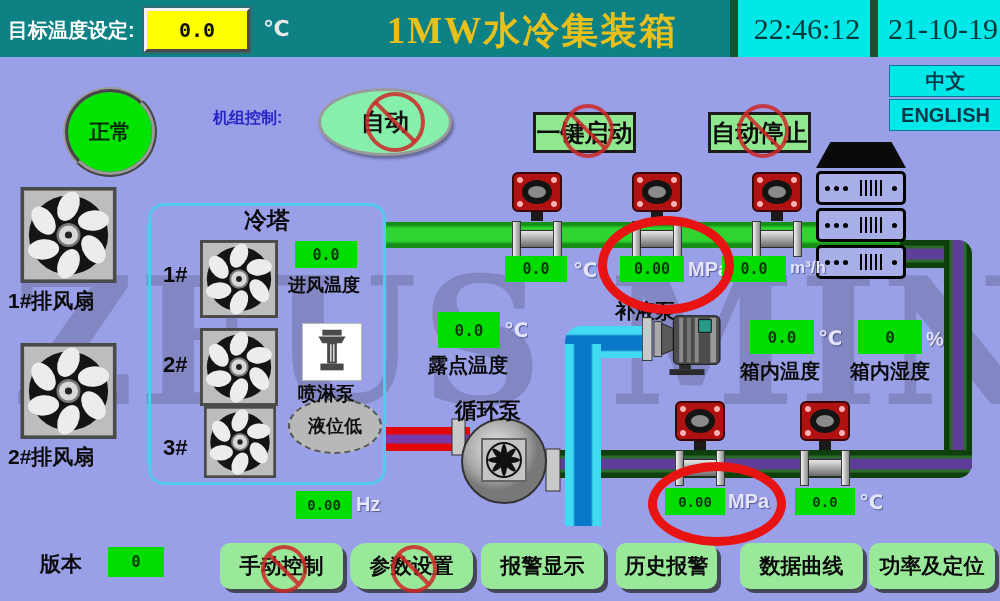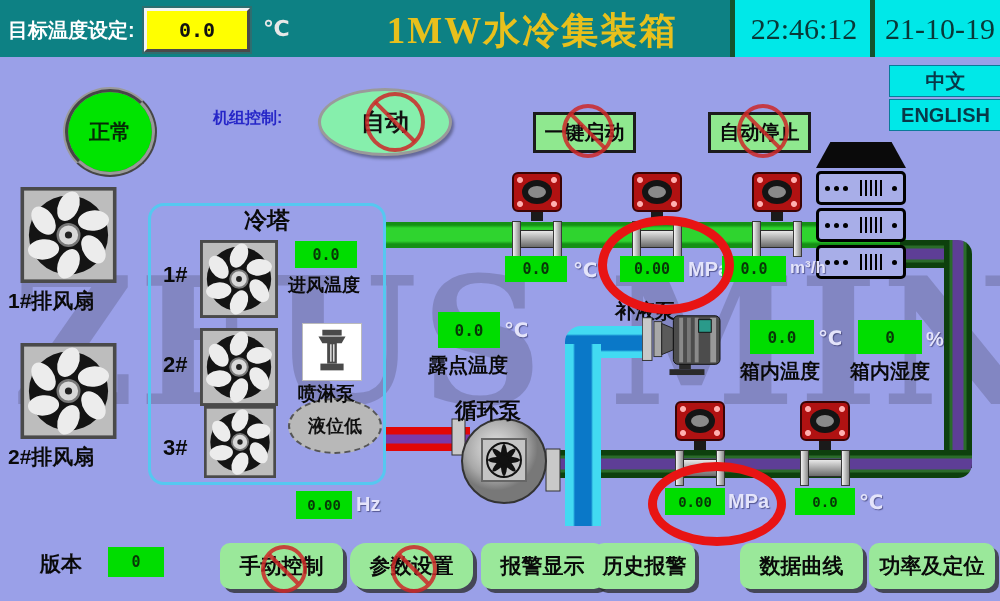--- a/index.html
+++ b/index.html
@@ -10,38 +10,38 @@
   .header{position:absolute;left:0;top:0;width:730px;height:57px;background:#0d8184;z-index:5;}
   .hdr-label{position:absolute;left:8px;top:17px;color:#fff;font-size:20px;font-weight:bold;}
   .target-box{position:absolute;left:144px;top:8px;width:100px;height:38px;background:#ffff00;
         border:3px solid;border-color:#f4f4f4 #4a4a4a #4a4a4a #f4f4f4;box-shadow:0 0 0 2px #2e6e70;
         display:flex;align-items:center;justify-content:center;color:#111;font-size:20px;font-weight:bold;
         font-family:"DejaVu Sans Mono",monospace;}
   .hdr-unit{position:absolute;left:263px;top:16px;color:#e8e8e8;font-size:22px;font-weight:bold;}
   .main-title{position:absolute;left:340px;top:6px;width:385px;text-align:center;color:#e8c01c;
         font-size:37px;font-weight:bold;letter-spacing:2px;font-family:"Liberation Serif",serif;}
   .clockbox{position:absolute;top:0;height:57px;background:#00e8e8;z-index:6;display:flex;align-items:center;
-        justify-content:center;color:#083838;font-size:30px;font-family:"Liberation Serif",serif;border-left:5px solid #14532d;}
+        justify-content:center;color:#083838;font-size:30px;font-family:"Liberation Serif",serif;border-left:8px solid #14532d;}
   .timebox{left:730px;width:138px;}
   .datebox{left:870px;width:130px;}
 
   
   .langbtn{position:absolute;left:889px;width:111px;height:30px;background:#00e8e8;border:1px solid #0a7a9a;
         display:flex;align-items:center;justify-content:center;color:#083848;font-size:20px;font-weight:bold;z-index:5;cursor:pointer;}
 
   
   .normal-lamp{position:absolute;left:63px;top:87px;width:84px;height:80px;border-radius:50%;background:#00e400;
         border:5px ridge #9a9a9a;display:flex;align-items:center;justify-content:center;color:#063;color:#062a06;
         font-size:21px;font-weight:bold;z-index:4;}
   .ctrl-label{position:absolute;left:213px;top:108px;color:#2626c8;font-size:16px;font-weight:bold;z-index:4;}
   .auto-ellipse{position:absolute;left:318px;top:88px;width:128px;height:62px;background:#86efac;border:3px solid #9a9a9a;
         border-radius:50%;box-shadow:2px 3px 3px rgba(0,0,0,.35);display:flex;align-items:center;justify-content:center;
         color:#111;font-size:24px;font-weight:bold;z-index:4;cursor:pointer;}
   .greenbtn{position:absolute;width:103px;height:41px;background:#8fe88f;border:3px solid #1c1c1c;box-sizing:border-box;
-        display:flex;align-items:center;justify-content:center;color:#0b0b0b;font-size:20px;font-weight:bold;z-index:4;cursor:pointer;}
+        display:flex;align-items:center;justify-content:center;color:#0b0b0b;font-size:24px;font-weight:bold;z-index:4;cursor:pointer;}
 
   
   .noentry{position:absolute;border:4px solid rgba(205,40,40,.85);border-radius:50%;z-index:7;pointer-events:none;}
   .noentry::after{content:"";position:absolute;left:-4%;top:calc(50% - 2px);width:108%;height:4px;
         background:rgba(205,40,40,.85);transform:rotate(45deg);}
 
   
   .redcircle{position:absolute;border:9px solid #e81414;border-radius:50%;z-index:6;pointer-events:none;}
 
   
@@ -406,17 +406,17 @@
   <div class="redcircle" style="left:648px;top:462px;width:120px;height:66px;"></div>
 
   <div class="lbl" style="left:40px;top:550px;font-size:21px;">版本</div>
   <div class="gval ver-box">0</div>
 
   <div class="navbtn" style="left:220px;width:123px;">手动控制</div>
   <div class="noentry" style="left:261px;top:545px;width:38px;height:40px;"></div>
   <div class="navbtn" style="left:350px;width:123px;border-radius:16px;">参数设置</div>
   <div class="noentry" style="left:391px;top:545px;width:38px;height:40px;"></div>
   <div class="navbtn" style="left:481px;width:123px;">报警显示</div>
-  <div class="navbtn" style="left:594px;width:101px;">历史报警</div>
+  <div class="navbtn" style="left:616px;width:101px;">历史报警</div>
   <div class="navbtn" style="left:740px;width:123px;">数据曲线</div>
   <div class="navbtn" style="left:869px;width:126px;">功率及定位</div>
 
 </div>
 
 </body></html>

